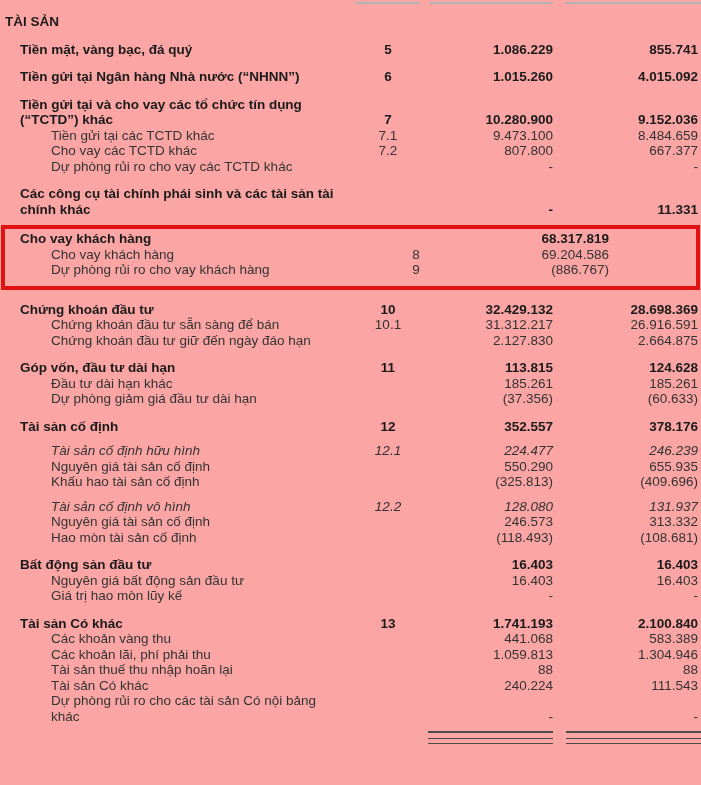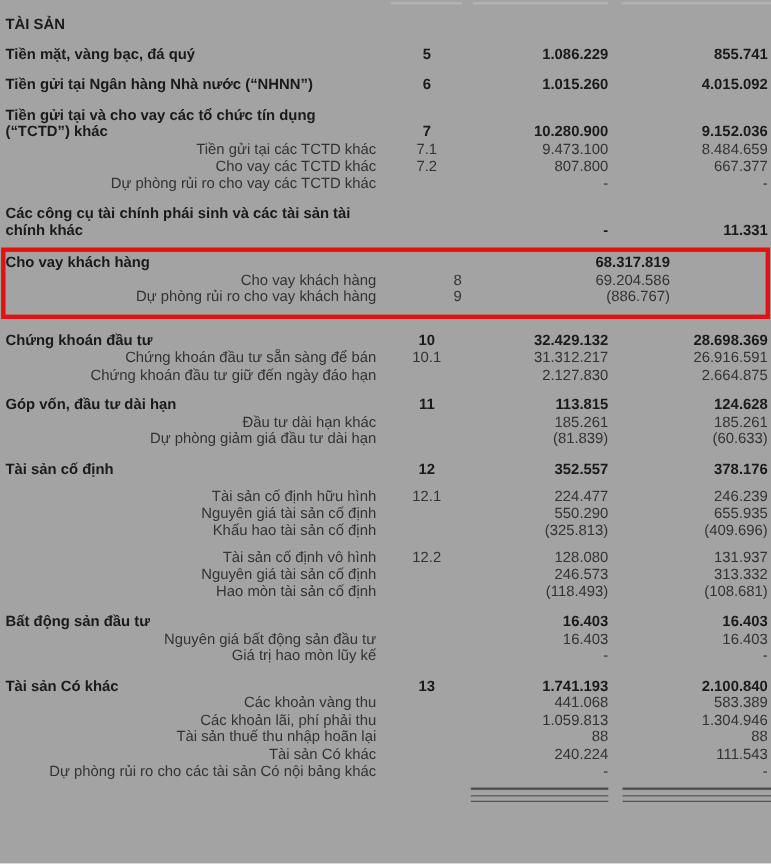--- a/index.html
+++ b/index.html
@@ -1,42 +1,42 @@
 <!DOCTYPE html>
 <html style="--accent: #e01312; --rule-light: #b4b4b4; --rule-dark: #4a4a4a;"><head>
 <meta charset="utf-8">
 <style>
   html,body{margin:0;padding:0;background:#fff;}
   .page{
     position:relative;
     width:701px;height:785px;
-    background:#a3a3a3;
+    background:#fca5a5;
     overflow:hidden;
     font-family:"Liberation Sans", sans-serif;
     font-size:13.5px;
     line-height:15.5px;
     color:#333;
   }
   
   .u{position:absolute;top:2px;height:2px;background:var(--rule-light,#b4b4b4);}
   .u-note{left:355px;width:65px;}
   .u-c1{left:430px;width:123px;}
   .u-c2{left:565px;width:136px;}
 
   .section-title{margin:14px 0 0 5px;font-weight:bold;color:#1a1a1a;}
 
   .group{margin-top:12px;}
   .row{display:grid;grid-template-columns:348px 80px 125px 148px;align-items:end;}
-  .lbl{padding-left:5px;padding-right:6px;}
+  .lbl{padding-left:20px;padding-right:6px;}
   .note{text-align:center;}
   .v1{text-align:right;}
   .v2{text-align:right;padding-right:3px;}
   .row.header{font-weight:bold;color:#1a1a1a;}
-  .row.sub .lbl, .row.sub-italic .lbl{padding-left:37px;text-align:right;}
-  .row.sub-italic{}
+  .row.sub .lbl, .row.sub-italic .lbl{padding-left:51px;}
+  .row.sub-italic{font-style:italic;}
   .row.gap{margin-top:9px;}
 
   
   .group.highlight{
     border:4px solid var(--accent,#e01312);
     margin:8px 1px 0 1px;
     padding:2px 0 8px 0;
   }
   .group.highlight .row{margin:0 -5px;gap:28px;}
 
@@ -162,21 +162,21 @@
         </div>
         <div class="row sub">
           <span class="lbl">Đầu tư dài hạn khác</span>
           <span class="note"></span>
           <span class="v1">185.261</span>
           <span class="v2">185.261</span>
         </div>
         <div class="row sub">
           <span class="lbl">Dự phòng giảm giá đầu tư dài hạn</span>
           <span class="note"></span>
-          <span class="v1">(81.839)</span>
+          <span class="v1">(37.356)</span>
           <span class="v2">(60.633)</span>
         </div>
       </div>
       <div class="group">
         <div class="row header">
           <span class="lbl">Tài sản cố định</span>
           <span class="note">12</span>
           <span class="v1">352.557</span>
           <span class="v2">378.176</span>
         </div>

